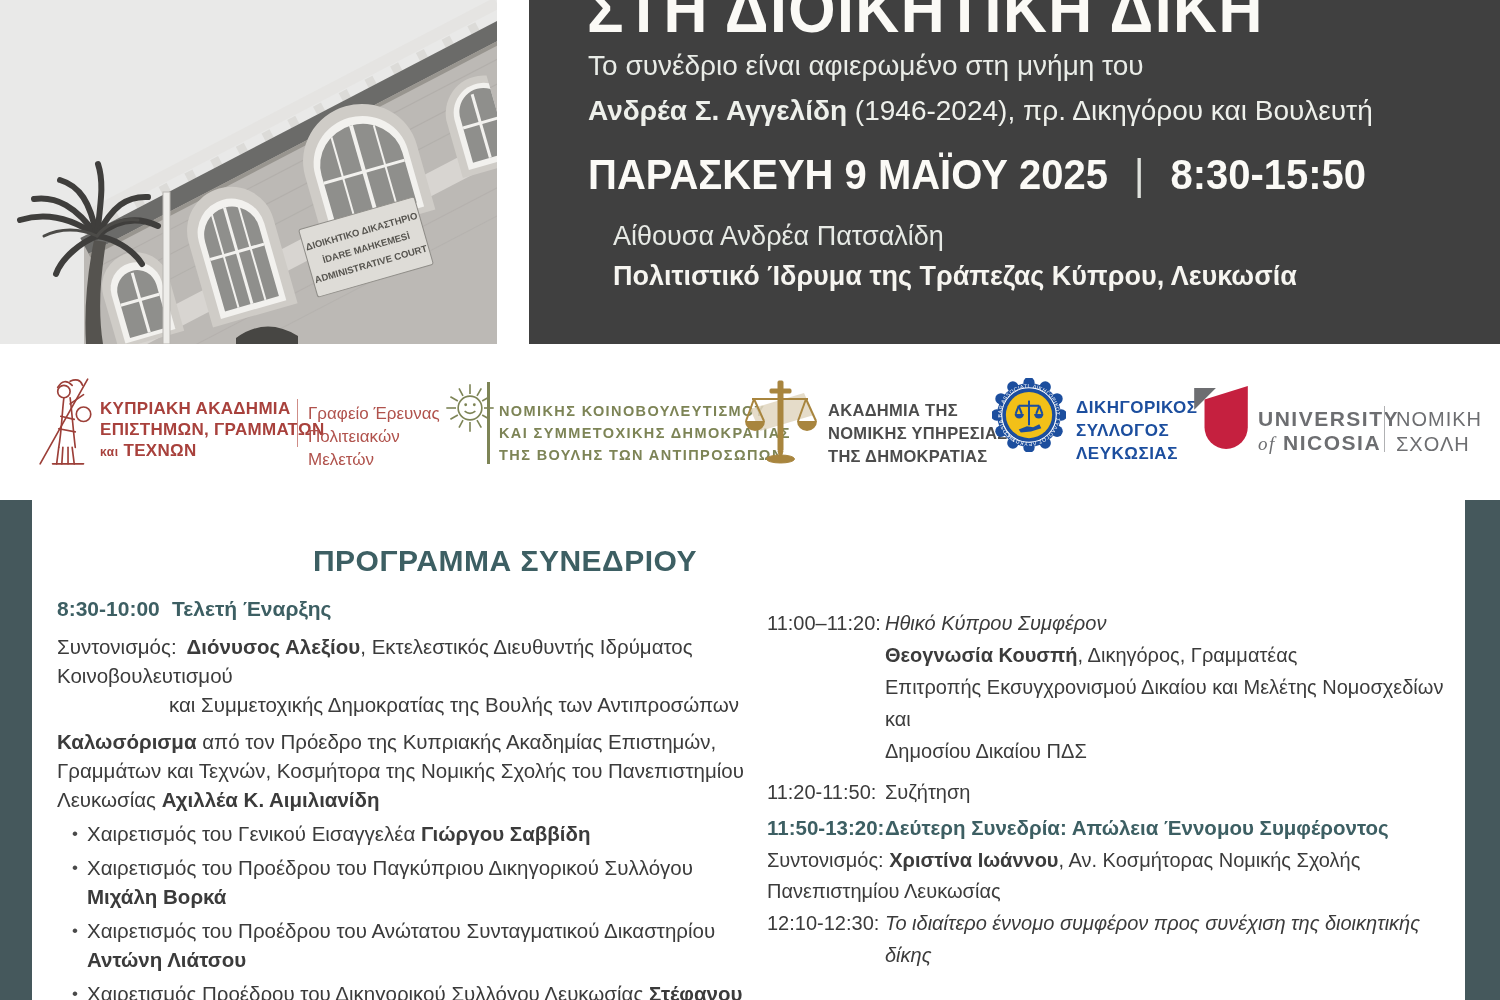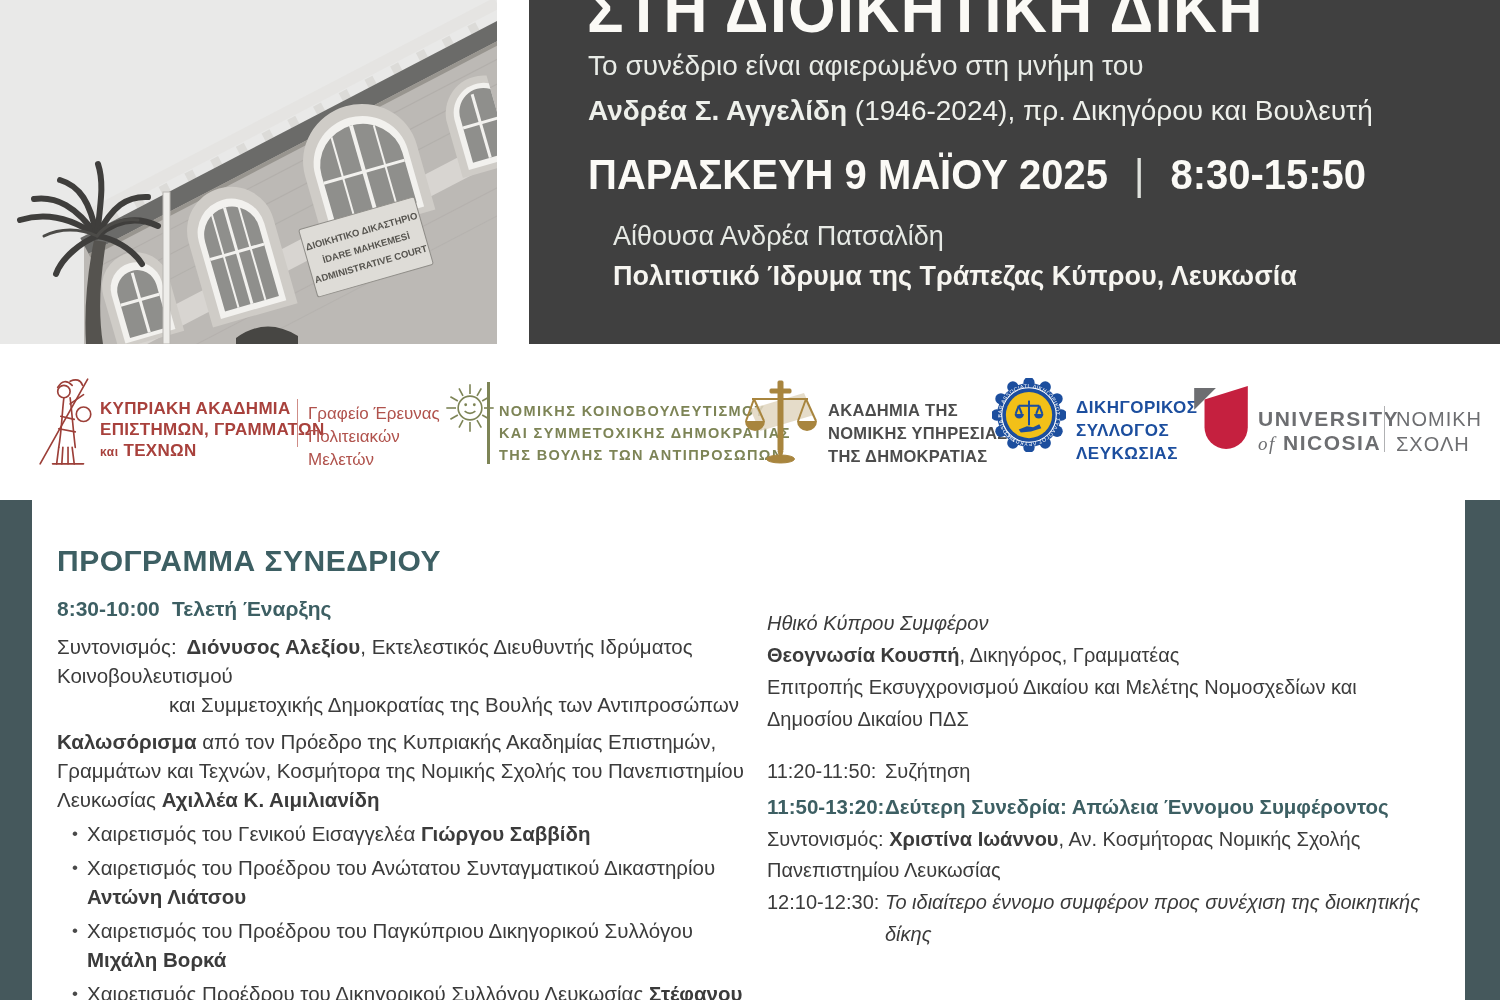--- a/index.html
+++ b/index.html
@@ -41,37 +41,37 @@
   .p-unic-text{position:absolute;left:1258px;top:63px;color:#6d6e71;white-space:nowrap}
   .p-unic-text .l1{font-size:21px;font-weight:700;letter-spacing:1.5px;line-height:24px}
   .p-unic-text .of{font-family:"Liberation Serif",serif;font-style:italic;font-size:19px;font-weight:400}
   .p-unic-div{position:absolute;left:1384px;top:62px;width:1px;height:46px;background:#b0b1b3}
   .p-unic-school{position:absolute;left:1396px;top:63px;color:#6d6e71;font-size:20px;line-height:25px;
                  letter-spacing:1px}
 
   
   .bar-left{position:absolute;left:0;top:500px;width:32px;height:500px;background:#45585c}
   .bar-right{position:absolute;left:1465px;top:500px;width:35px;height:500px;background:#45585c}
-  .prog-heading{position:absolute;left:57px;top:544px;width:640px;text-align:left;font-size:30px;
+  .prog-heading{position:absolute;left:57px;top:544px;width:640px;text-align:right;font-size:30px;
                 font-weight:700;color:#3d5f63;letter-spacing:.5px}
   .colL{position:absolute;left:57px;top:592px;width:692px;font-size:20.5px;line-height:29px;color:#3b3b3b}
   .sess1{display:flex;font-size:21px;line-height:34px;font-weight:700;color:#3d5f63}
   .sess1 .t{width:115px;flex:none}
   .mod{margin-top:6px}
   .mod .lbl{margin-right:10px}
   .mod .l2{padding-left:112px}
   .welcome{margin-top:8px}
   .bullets{margin-top:4px}
   .bullet{position:relative;padding-left:30px;margin-top:5px}
   .bullet::before{content:"\2022";position:absolute;left:15px;top:0;color:#4a4a4a;font-size:17px}
   .colR{position:absolute;left:767px;top:607px;width:690px;font-size:20px;line-height:32px;color:#3b3b3b}
   .entry{display:flex}
   .entry .t{width:118px;flex:none}
   .entry .lines{flex:1}
-  .mt4{margin-top:20px}
+  .mt4{margin-top:9px}
   .sess2{display:flex;font-size:20.5px;line-height:34px;font-weight:700;color:#3d5f63;margin-top:3px}
   .sess2 .t{width:118px;flex:none}
   .mod2{line-height:31px}
 </style>
 </head>
 <body>
 
 <div class="page">
 
   <svg class="hdr-photo" viewBox="0 0 497 344" aria-hidden="true">
@@ -353,36 +353,37 @@
     <div class="welcome">
       <div><span class="b">Καλωσόρισμα</span><span> από τον Πρόεδρο της Κυπριακής Ακαδημίας Επιστημών,</span></div>
       <div><span>Γραμμάτων και Τεχνών, Κοσμήτορα της Νομικής Σχολής του Πανεπιστημίου</span></div>
       <div><span>Λευκωσίας </span><span class="b">Αχιλλέα Κ. Αιμιλιανίδη</span></div>
     </div>
     <div class="bullets">
       <div class="bullet">
         <div><span>Χαιρετισμός του Γενικού Εισαγγελέα </span><span class="b">Γιώργου Σαββίδη</span></div>
       </div>
       <div class="bullet">
+        <div><span>Χαιρετισμός του Προέδρου του Παγκύπριου Δικηγορικού Συλλόγου </span><span class="b">Μιχάλη Βορκά</span></div>
+      </div>
+      <div class="bullet">
         <div><span>Χαιρετισμός του Προέδρου του Ανώτατου Συνταγματικού Δικαστηρίου</span></div>
         <div><span class="b">Αντώνη Λιάτσου</span></div>
       </div>
       <div class="bullet">
-        <div><span>Χαιρετισμός του Προέδρου του Παγκύπριου Δικηγορικού Συλλόγου </span><span class="b">Μιχάλη Βορκά</span></div>
-      </div>
-      <div class="bullet">
         <div><span>Χαιρετισμός Προέδρου του Δικηγορικού Συλλόγου Λευκωσίας </span><span class="b">Στέφανου Σκορδή</span></div>
       </div>
 
     </div>
 
   </div>
 
   <div class="colR">
     <div class="entry">
+      <span class="t">11:00–11:20:</span>
       <div class="lines">
         <div><span class="i">Ηθικό Κύπρου Συμφέρον</span></div>
         <div><span class="b">Θεογνωσία Κουσπή</span><span>, Δικηγόρος, Γραμματέας</span></div>
         <div><span>Επιτροπής Εκσυγχρονισμού Δικαίου και Μελέτης Νομοσχεδίων και</span></div>
         <div><span>Δημοσίου Δικαίου ΠΔΣ</span></div>
       </div>
     </div>
     <div class="entry mt4">
       <span class="t">11:20-11:50:</span>
       <div class="lines">

